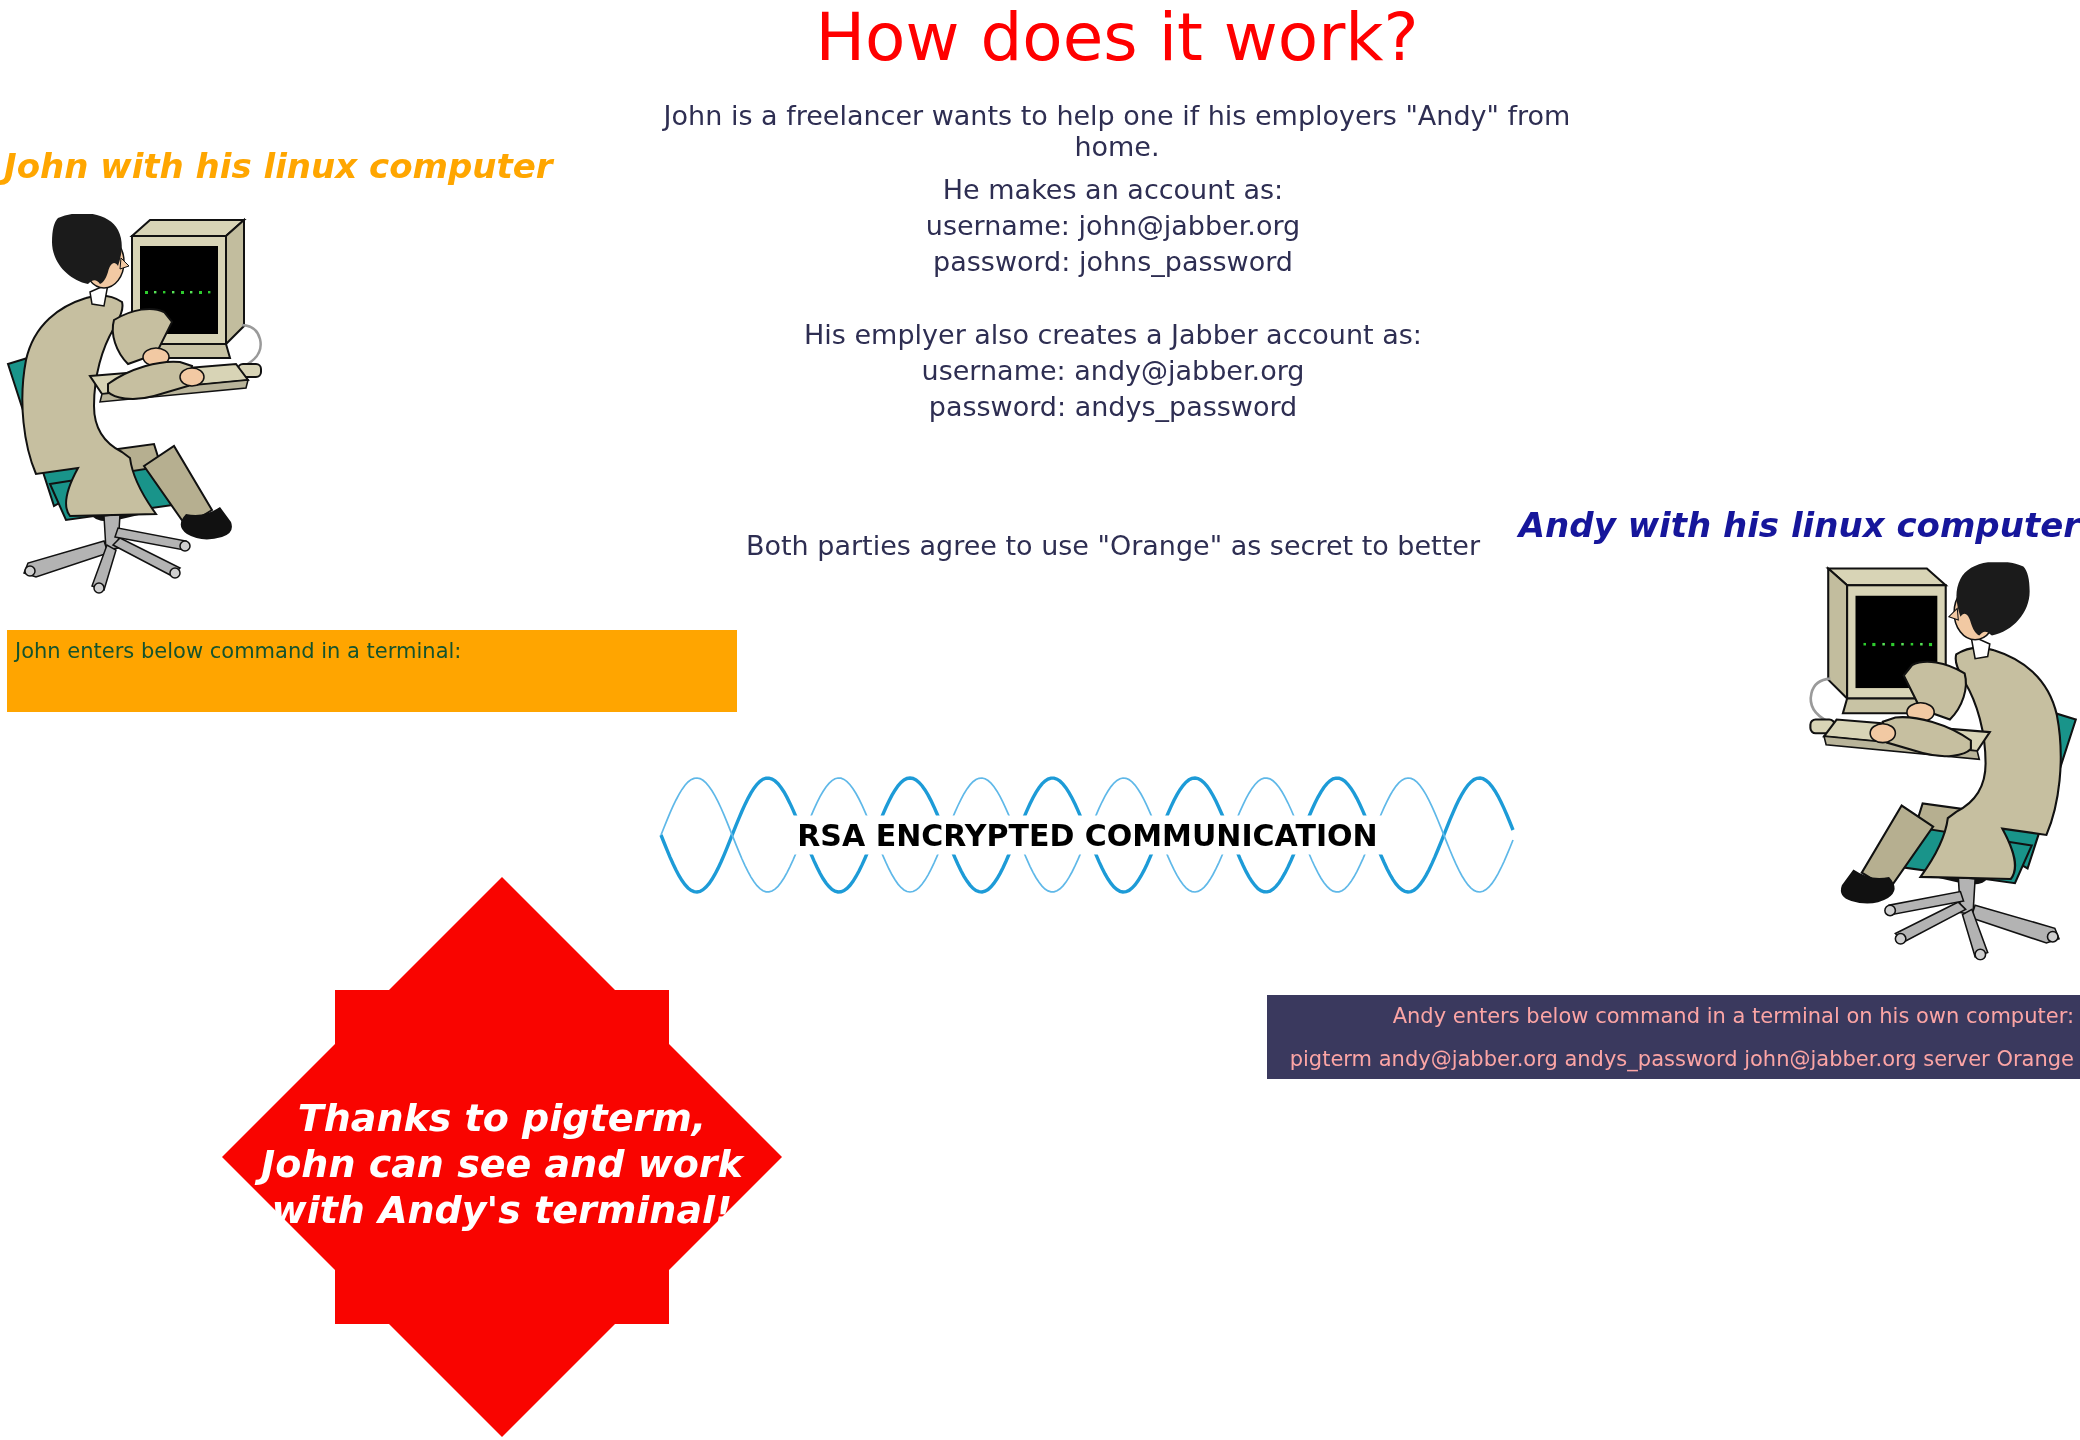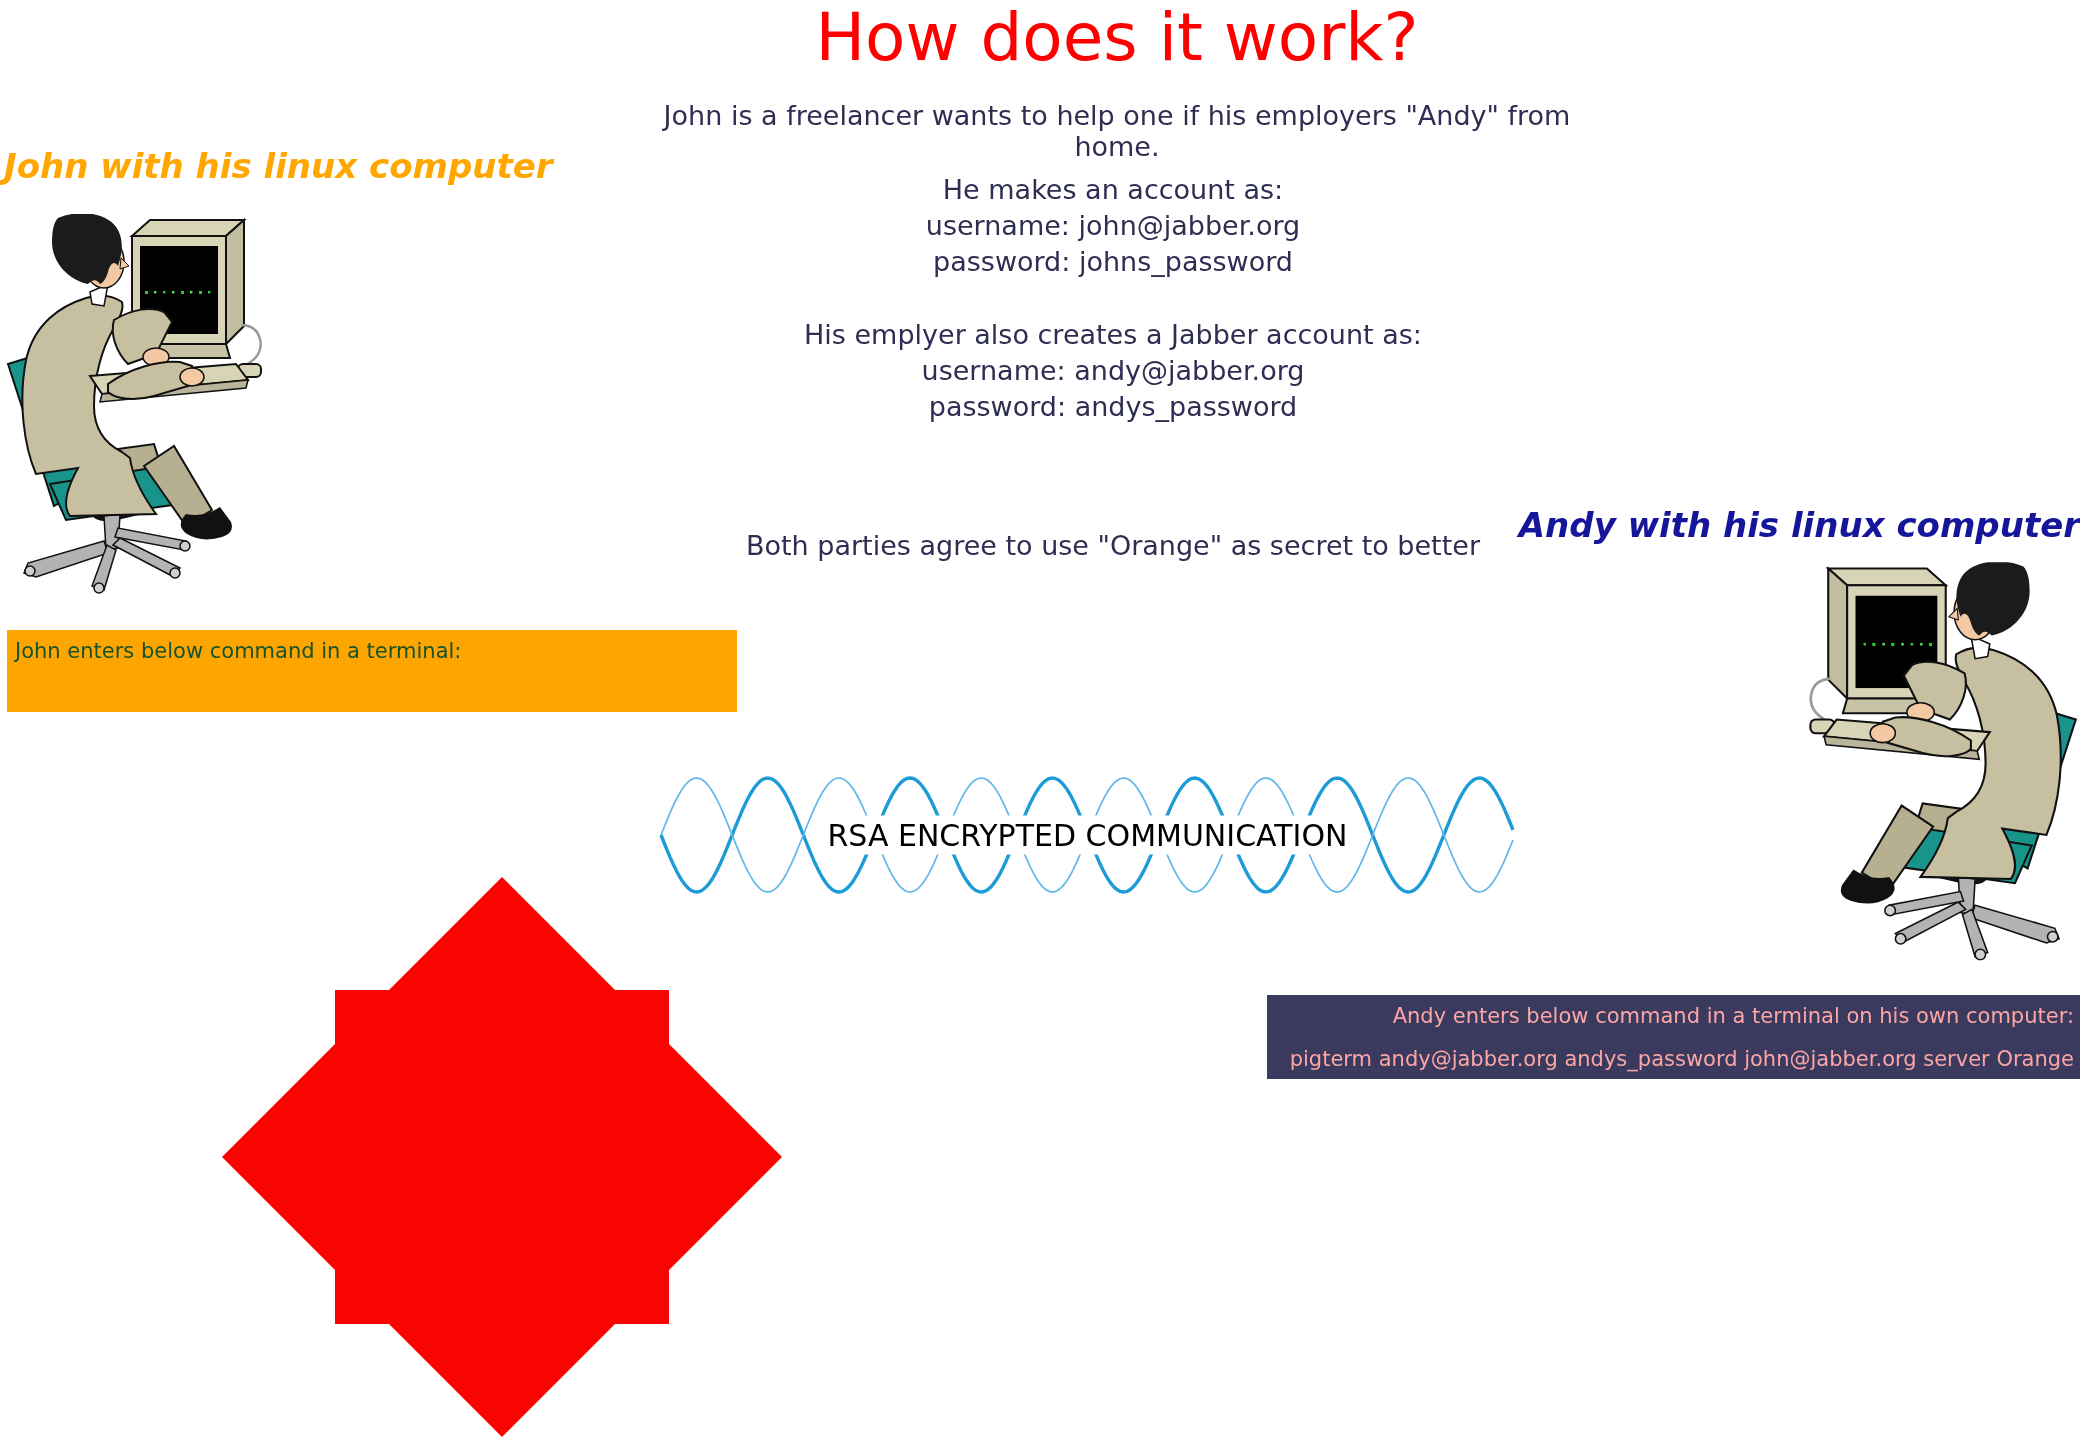--- a/index.html
+++ b/index.html
@@ -22,21 +22,21 @@
   #john-box{left:7px;top:630px;width:730px;height:82px;background:#ffa500;
             color:#14532d;font-size:21px;}
   #john-box .l1{position:absolute;left:8px;top:9px;white-space:nowrap;}
   #john-box .l2{position:absolute;left:8px;bottom:8px;white-space:nowrap;}
   #andy-box{left:1267px;top:995px;width:813px;height:84px;background:#3a395e;
             color:#fca5a5;font-size:21px;}
   #andy-box .l1{position:absolute;right:6px;top:9px;white-space:nowrap;}
   #andy-box .l2{position:absolute;right:6px;bottom:8px;white-space:nowrap;}
   #wave{left:655px;top:765px;width:865px;height:140px;}
   #wave-label{position:absolute;left:50%;top:70px;transform:translate(-50%,-50%);
-              background:#ffffff;padding:2px 12px;font-size:30px;font-weight:normal;
+              background:#ffffff;padding:2px 12px;font-size:30px;font-weight:bold;
               color:#000;white-space:nowrap;}
   #star{left:222px;top:877px;width:560px;height:560px;}
   #star-text{left:222px;top:1095px;width:560px;text-align:center;color:#ffffff;
              font-size:38px;font-weight:bold;font-style:italic;line-height:46px;}
   #john-clipart{left:4px;top:214px;width:265px;height:380px;}
   #andy-clipart{left:1802px;top:562px;width:278px;height:399px;transform:scaleX(-1);}
   svg{display:block;overflow:visible;}
 </style>
 </head>
 <body>
@@ -163,14 +163,19 @@
 
   <div class="abs" id="andy-box">
     <div class="l1">Andy enters below command in a terminal on his own computer:</div>
     <div class="l2">pigterm andy@jabber.org andys_password john@jabber.org server Orange</div>
   </div>
 
   <svg class="abs" id="star" viewBox="0 0 560 560">
     <polygon points="280,0 560,280 280,560 0,280" fill="#f90400"></polygon>
     <rect x="113" y="113" width="334" height="334" fill="#f90400"></rect>
   </svg>
+  <div class="abs" id="star-text">
+    <div>Thanks to pigterm,</div>
+    <div>John can see and work</div>
+    <div>with Andy's terminal!</div>
+  </div>
 
 </div>
 
 </body></html>

